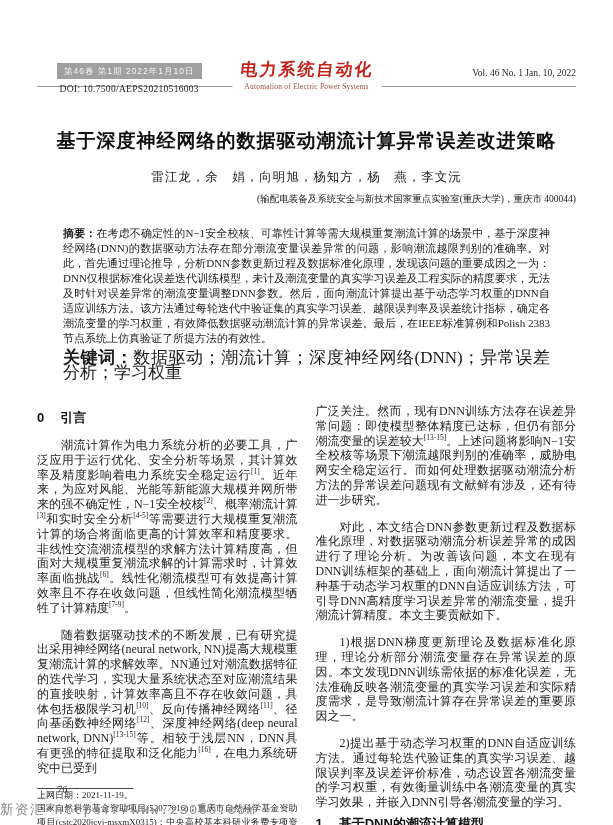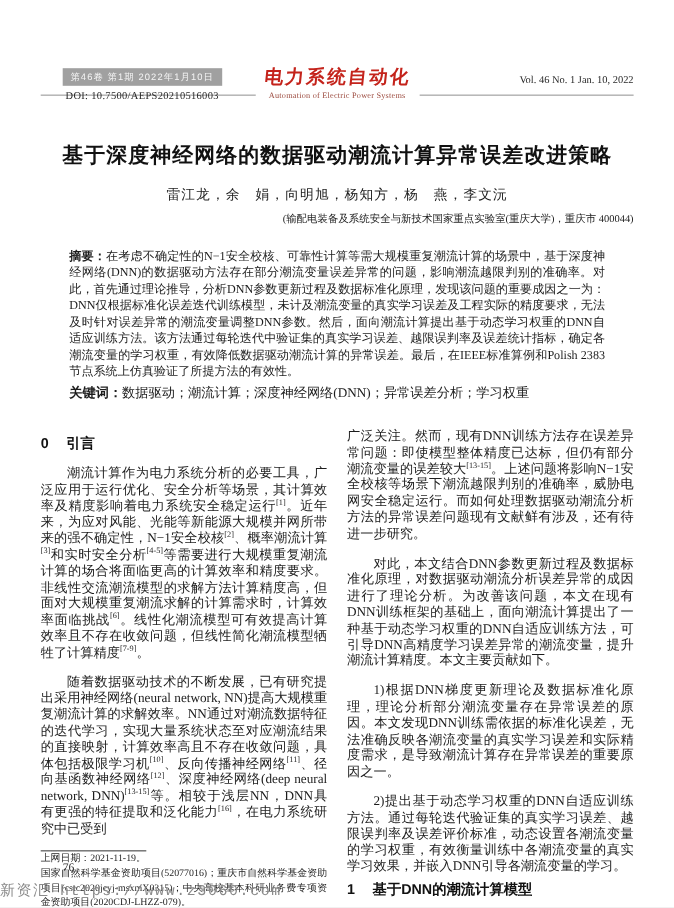--- a/index.html
+++ b/index.html
@@ -41,21 +41,21 @@
     margin-top:22px;text-align:center;
     font-size:19px;font-weight:bold;letter-spacing:1px;
     font-family:"Liberation Sans","DejaVu Sans",sans-serif;color:#111;
   }
   .authors{margin-top:15px;text-align:center;font-size:12.5px;letter-spacing:1px;}
   .affiliation{margin-top:7px;text-align:right;font-size:9.5px;color:#222;}
 
   
   .abstract-block{margin:20px 26px 0 26px;font-size:11px;line-height:15px;text-align:justify;}
   .abstract-block .label{font-weight:bold;font-family:"Liberation Sans",sans-serif;}
-  .keywords-block{margin:4px 26px 0 26px;font-size:12px;line-height:15px;text-align:justify;}
+  .keywords-block{margin:4px 26px 0 26px;font-size:17px;line-height:15px;text-align:justify;}
   .keywords-block .label{font-weight:bold;font-family:"Liberation Sans",sans-serif;}
 
   
   .columns{
     margin-top:24px;display:grid;grid-template-columns:1fr 1fr;gap:0 18px;
     font-size:12px;line-height:14.8px;text-align:justify;
   }
   .col{min-width:0;}
   .sec-heading{
     font-family:"Liberation Sans","DejaVu Sans",sans-serif;

